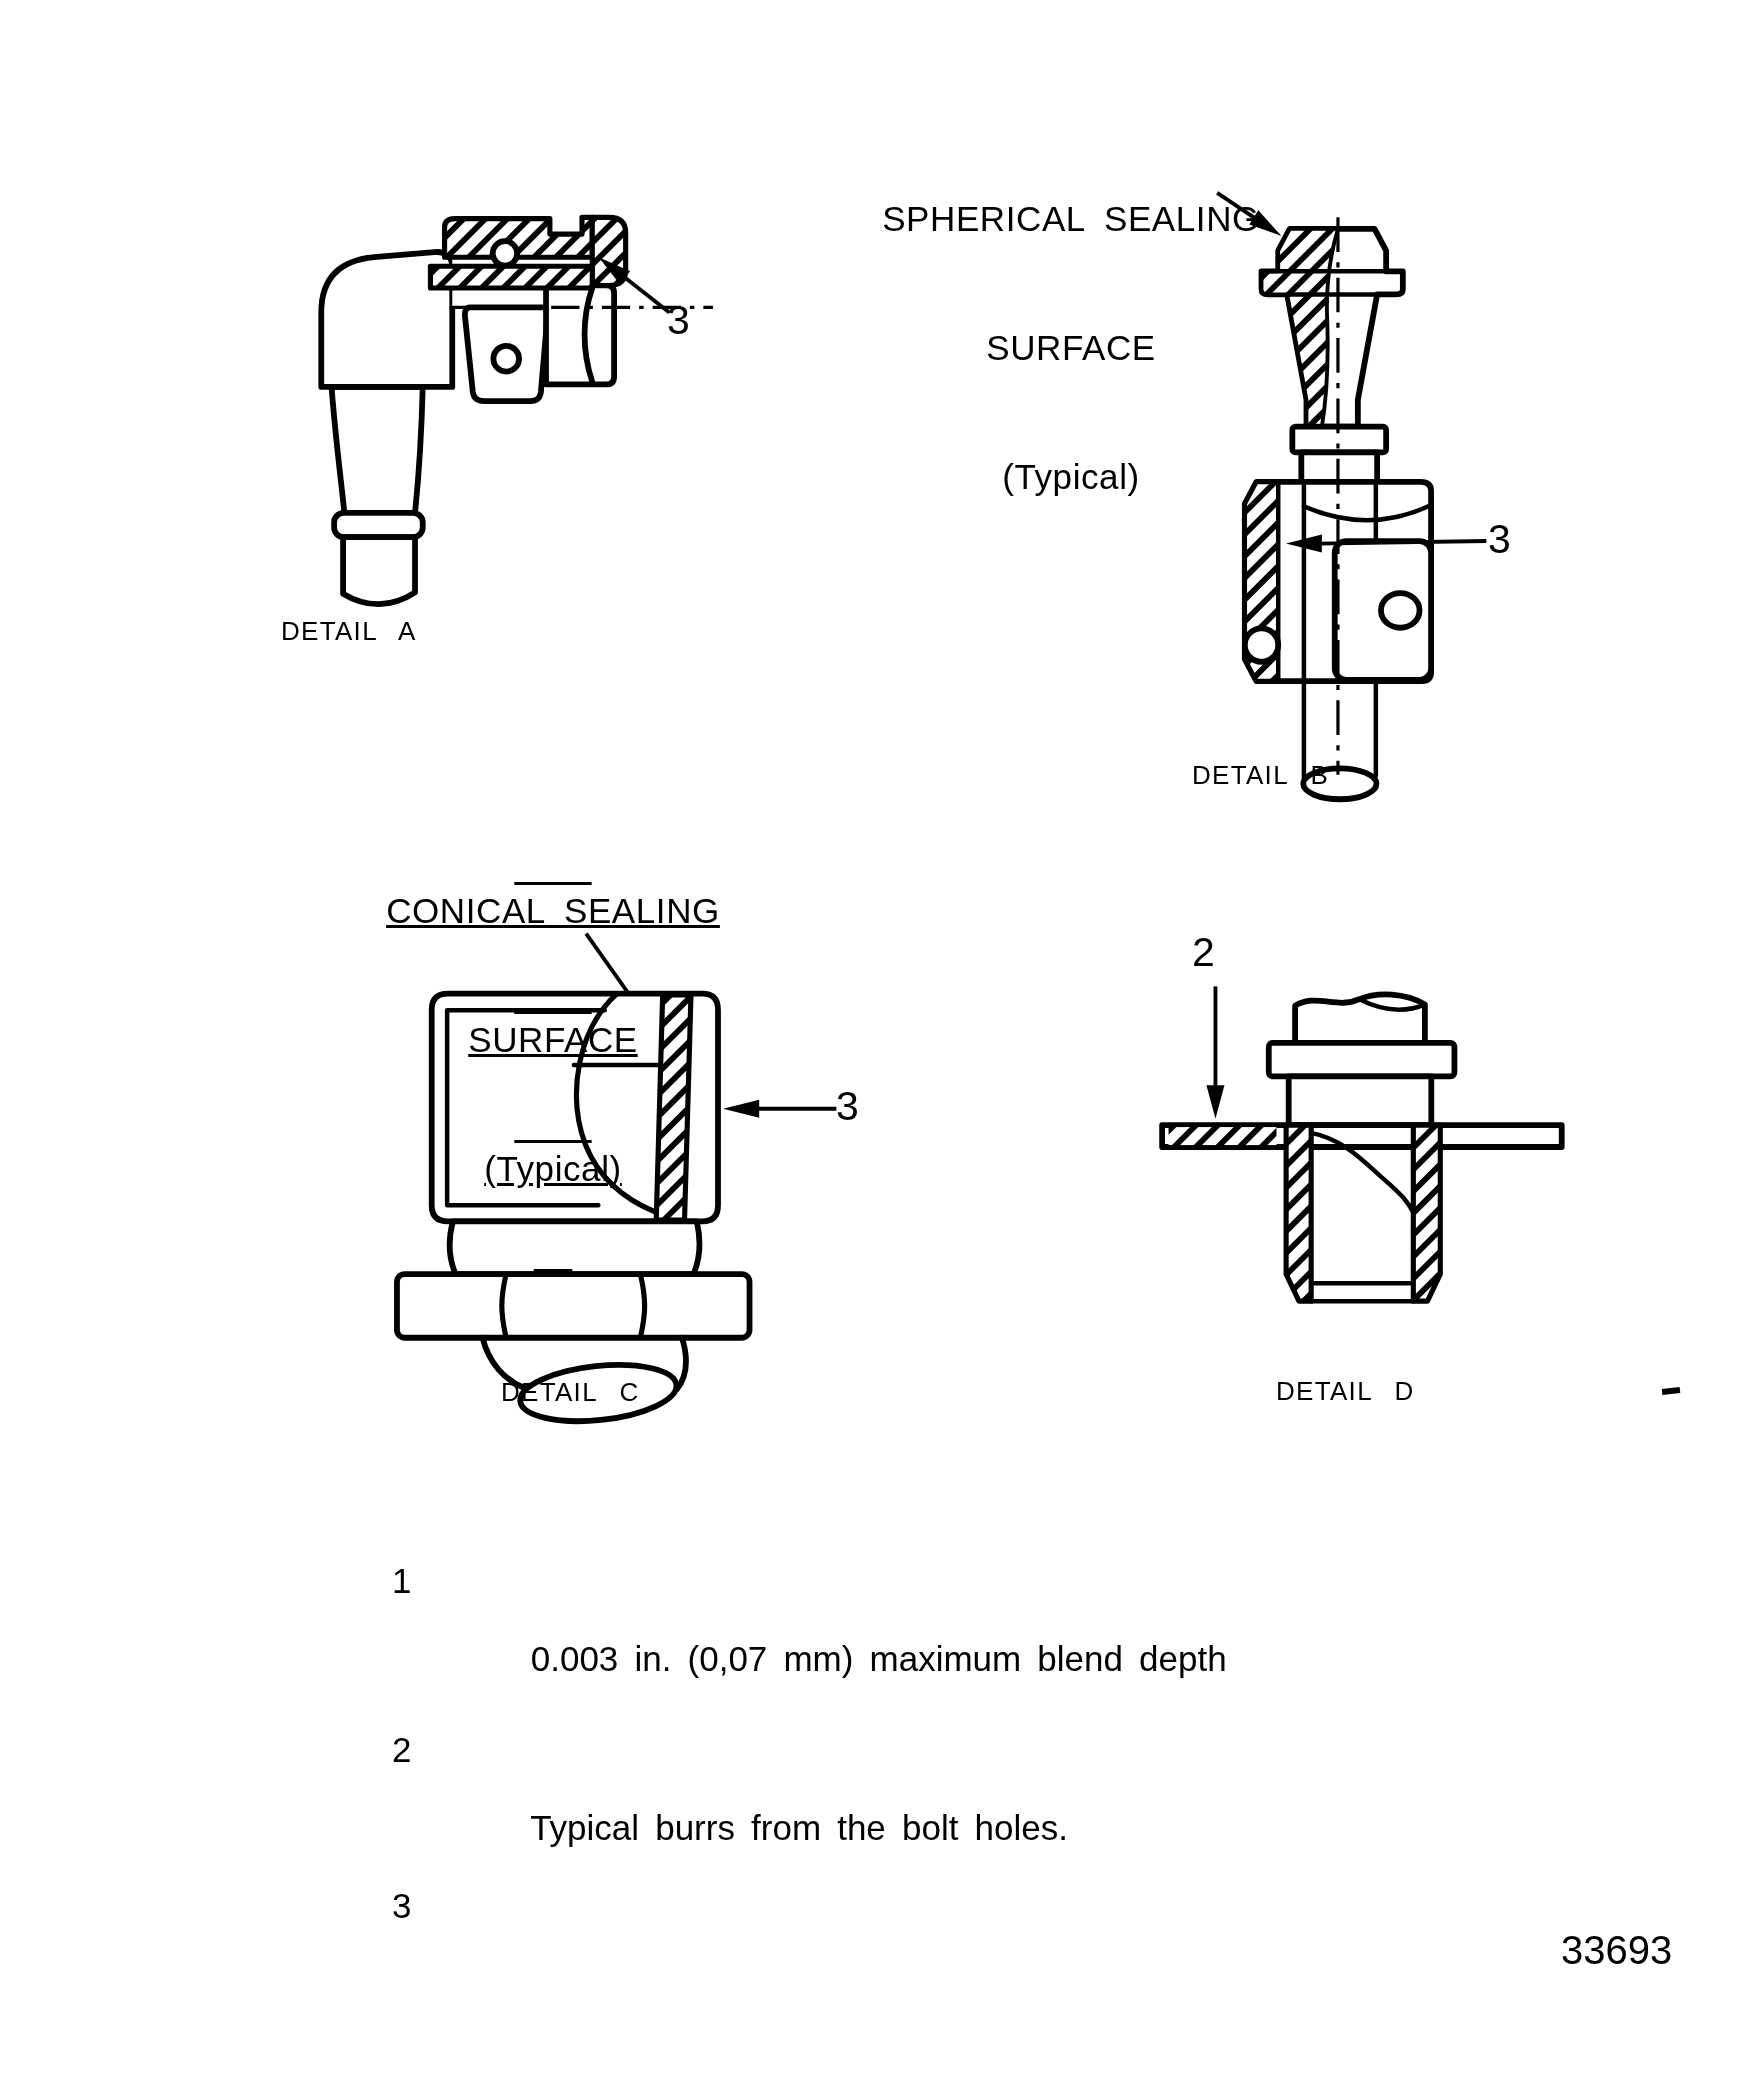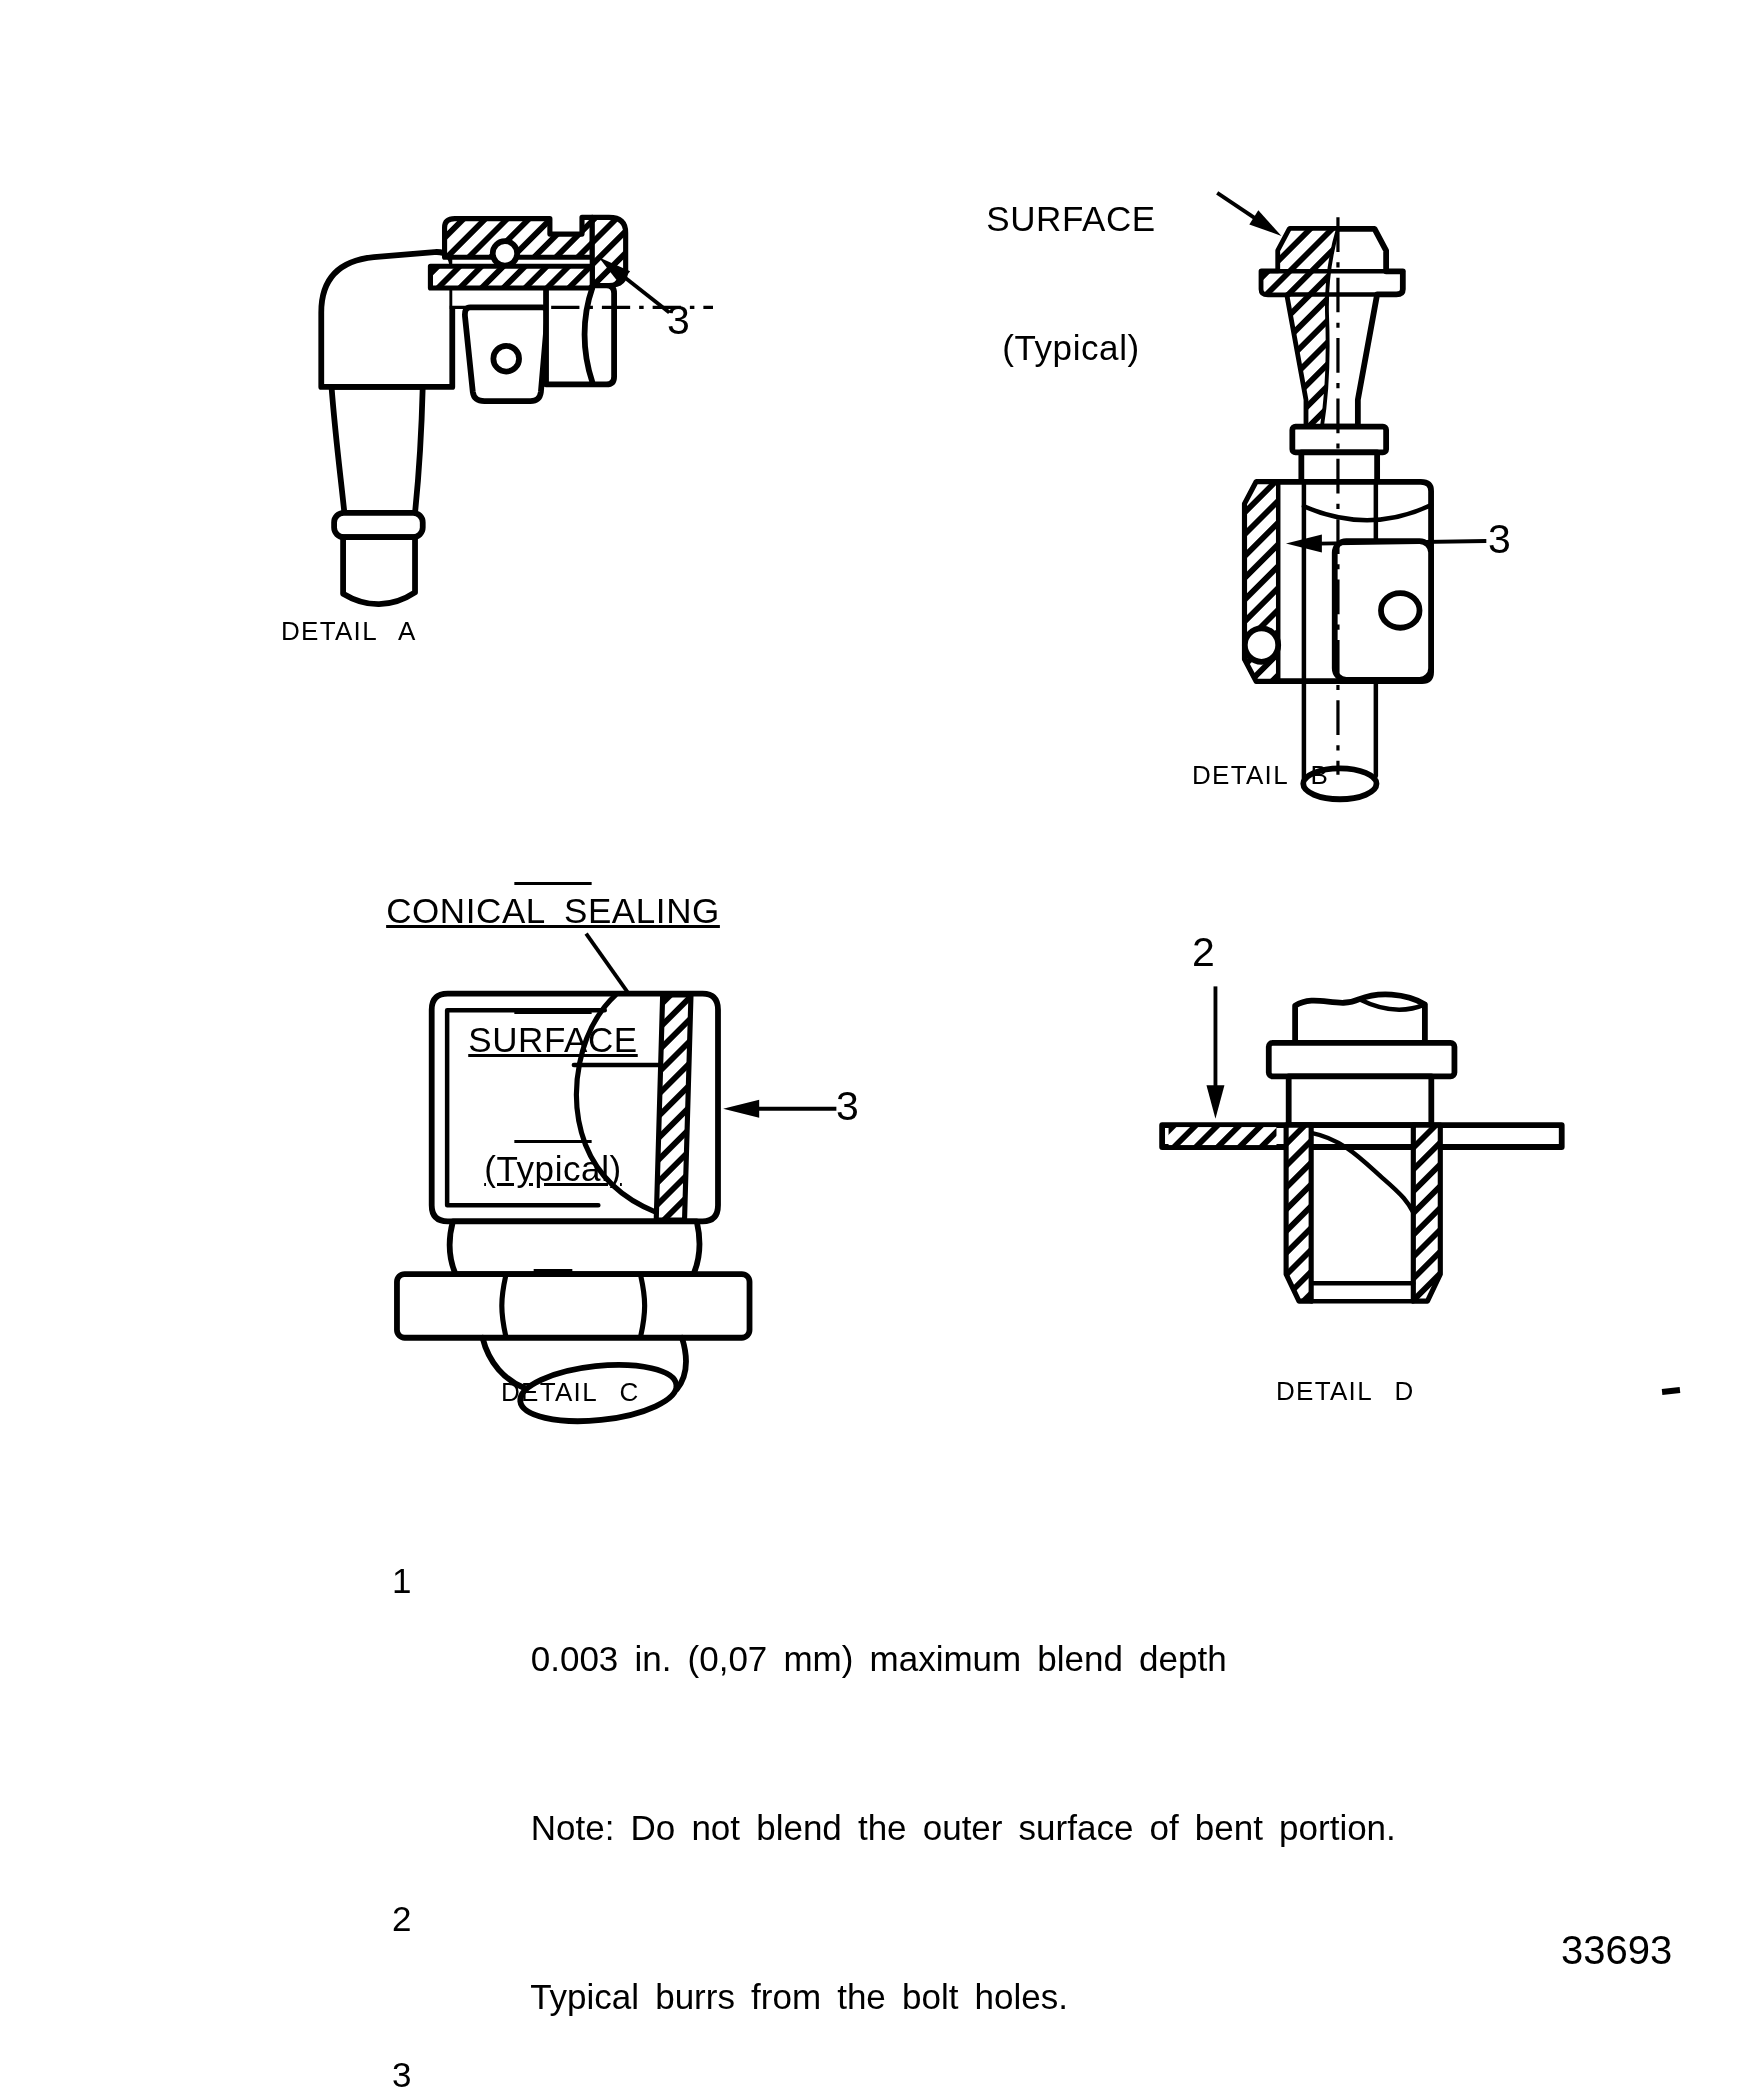--- a/index.html
+++ b/index.html
@@ -203,20 +203,21 @@
       <path fill="url(#hD)" stroke-width="8" d="M 210,310 L 249,310 L 249,584 L 230,584 L 210,542 Z"></path>
       <path fill="url(#hD)" stroke-width="8" d="M 408,310 L 450,310 L 450,542 L 430,584 L 408,584 Z"></path>
 
       <path fill="none" stroke-width="7" d="M 249,322 C 300,332 330,366 362,394 C 392,420 400,430 408,446"></path>
 
       <path fill="none" stroke-width="7" d="M 249,556 L 408,556 M 249,584 L 408,584"></path>
     </g>
   </svg>
 
   <div class="abs pointer-label" style="left:859px;top:111px;width:424px;">
+    <div>SPHERICAL SEALING</div>
     <div>SURFACE</div>
     <div>(Typical)</div>
   </div>
 
   <div class="abs pointer-label" style="left:360px;top:803px;width:386px;text-decoration:underline;">
     <div>CONICAL SEALING</div>
     <div>SURFACE</div>
     <div>(Typical)</div>
   </div>
 
@@ -227,24 +228,20 @@
 
   <div class="abs caption" style="left:281px;top:616px;">DETAIL A</div>
   <div class="abs caption" style="left:1192px;top:760px;">DETAIL B</div>
   <div class="abs caption" style="left:501px;top:1377px;">DETAIL C</div>
   <div class="abs caption" style="left:1276px;top:1376px;">DETAIL D</div>
 
   <div class="abs notes" style="left:392px;top:1561px;width:1093px;">
     <div class="note-line">
       <span class="num">1</span>
       <span>0.003 in. (0,07 mm) maximum blend depth</span>
-    </div>
-    <div class="note-line gap20">
-      <span class="num"></span>
-      <span>Note: Do not blend the outer surface of bent portion.</span>
     </div>
     <div class="note-line gap20">
       <span class="num">2</span>
       <span>Typical burrs from the bolt holes.</span>
     </div>
     <div class="note-line">
       <span class="num">3</span>
       
     </div>
 

